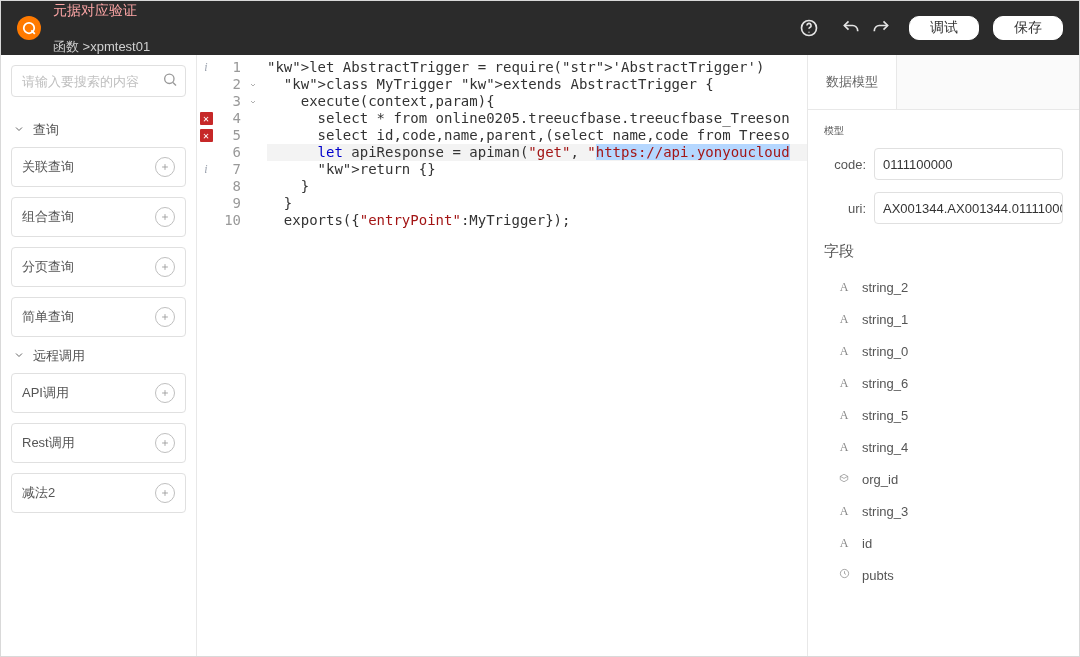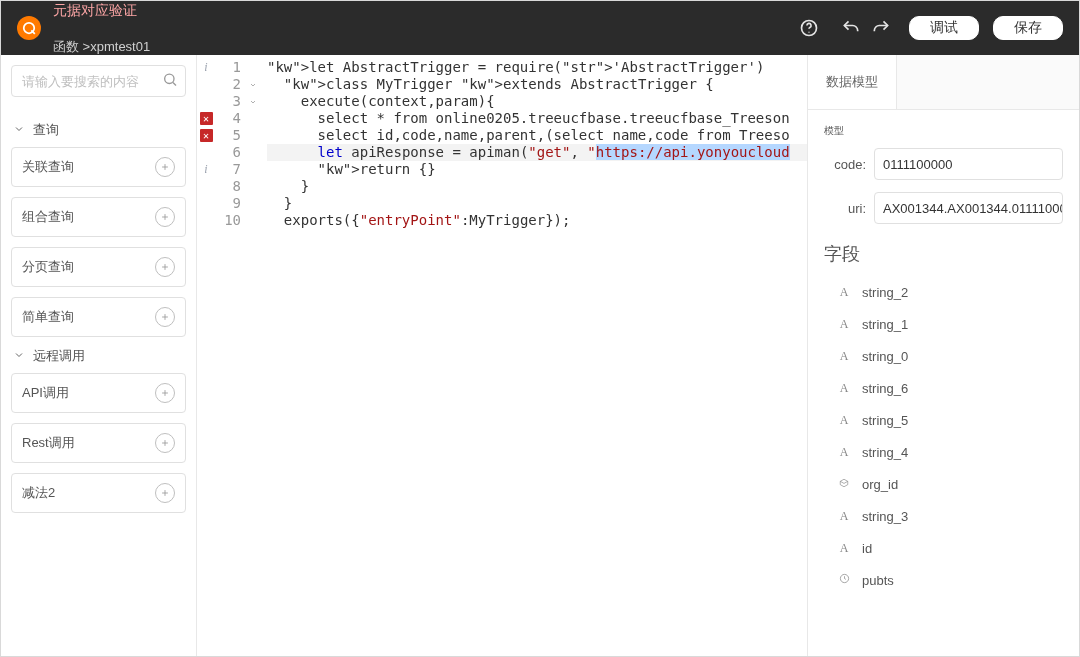--- a/index.html
+++ b/index.html
@@ -62,21 +62,21 @@
     .right { width: 272px; border-left: 1px solid #e8e8e8; display: flex; flex-direction: column; overflow-y: auto; }
     .tabs { display: flex; height: 55px; border-bottom: 1px solid #e8e8e8; background: #fafafa; }
     .tab { padding: 0 18px; display: flex; align-items: center; font-size: 13px; color: #666; background:#fff; border-right: 1px solid #e8e8e8; cursor: pointer; }
     .right-body { padding: 14px 16px; }
     .section-label { font-size: 10px; color: #555; margin-bottom: 10px; }
     .select { width: 100%; height: 32px; border: 1px solid #e0e0e0; border-radius: 4px; padding: 0 10px; display: flex; align-items: center; justify-content: space-between; font-size: 13px; color: #555; background: #fff; margin-bottom: 12px; cursor: pointer; }
     .select svg { width: 12px; height: 12px; stroke: #999; fill: none; stroke-width: 2; }
     .form-row { display: flex; align-items: center; gap: 8px; margin-bottom: 12px; }
     .form-row label { width: 42px; text-align: right; font-size: 13px; color: #555; }
     .form-row .inp { flex: 1; height: 32px; border: 1px solid #e0e0e0; border-radius: 4px; padding: 1px 8px; font-size: 13px; color: #333; overflow: hidden; white-space: nowrap; background:#fff; display:flex; align-items:center; }
-    .fields-title { font-size: 18px; color: #555; margin: 18px 0 10px; }
+    .fields-title { font-size: 15px; color: #555; margin: 18px 0 10px; }
     .field-item { display: flex; align-items: center; gap: 12px; height: 32px; font-size: 13px; color: #555; padding-left: 14px; cursor: default; }
     .field-type { width: 12px; color: #888; font-family: Georgia, serif; font-size: 12px; text-align: center; }
     .field-type.box svg { width:10px; height:10px; stroke:#888; fill:none; stroke-width:1.6;}
     .field-type.clock svg { width:11px; height:11px; stroke:#888; fill:none; stroke-width:1.6;}
 
     
     ::-webkit-scrollbar { width: 0; height: 0; }
   </style>
 </head>
 <body>

